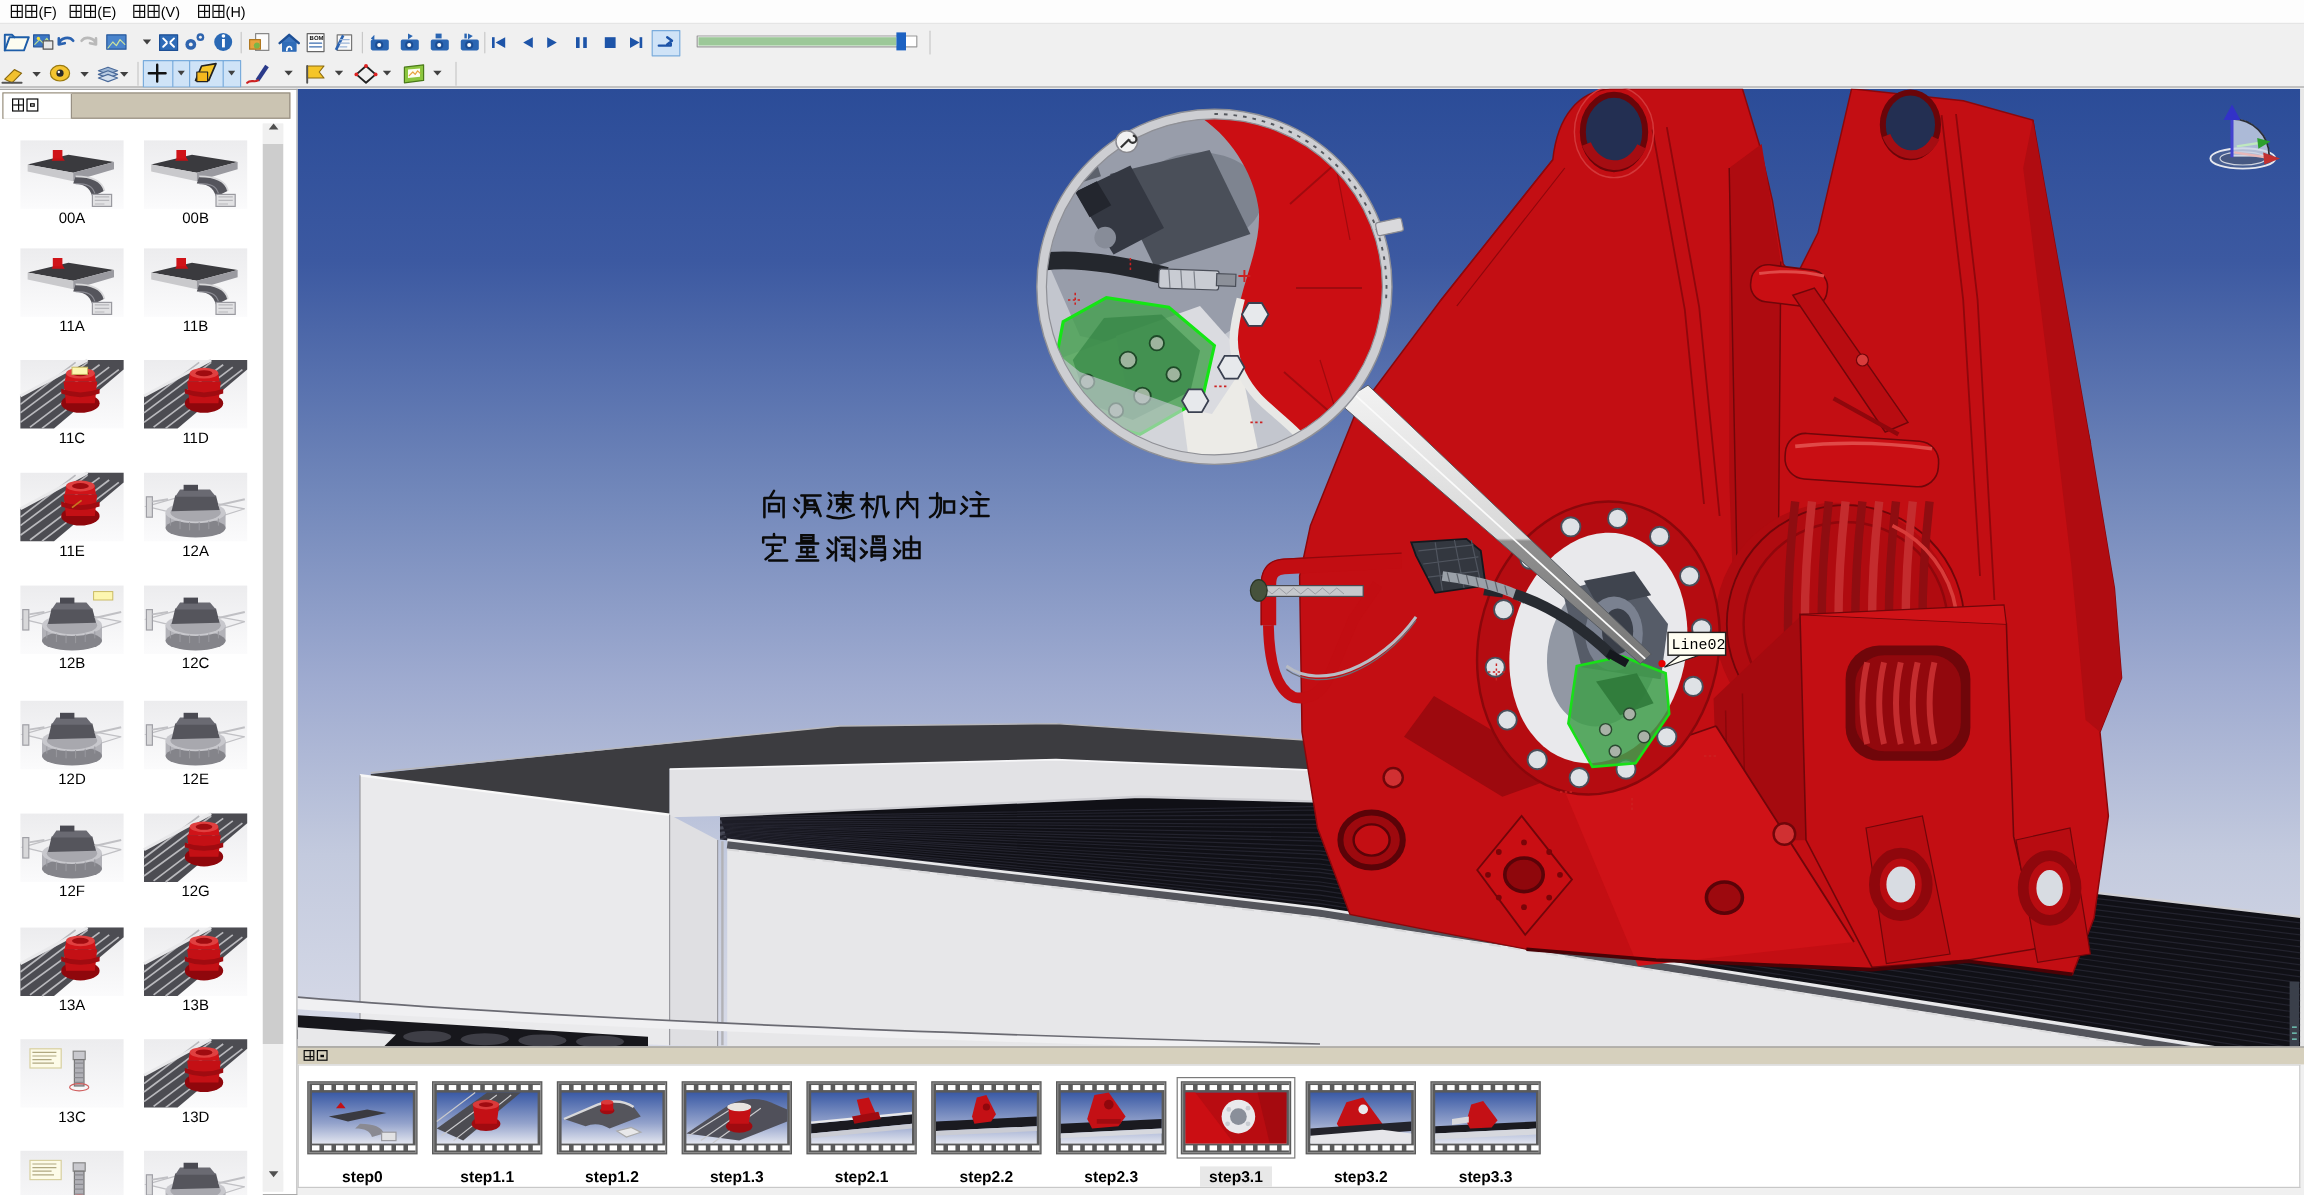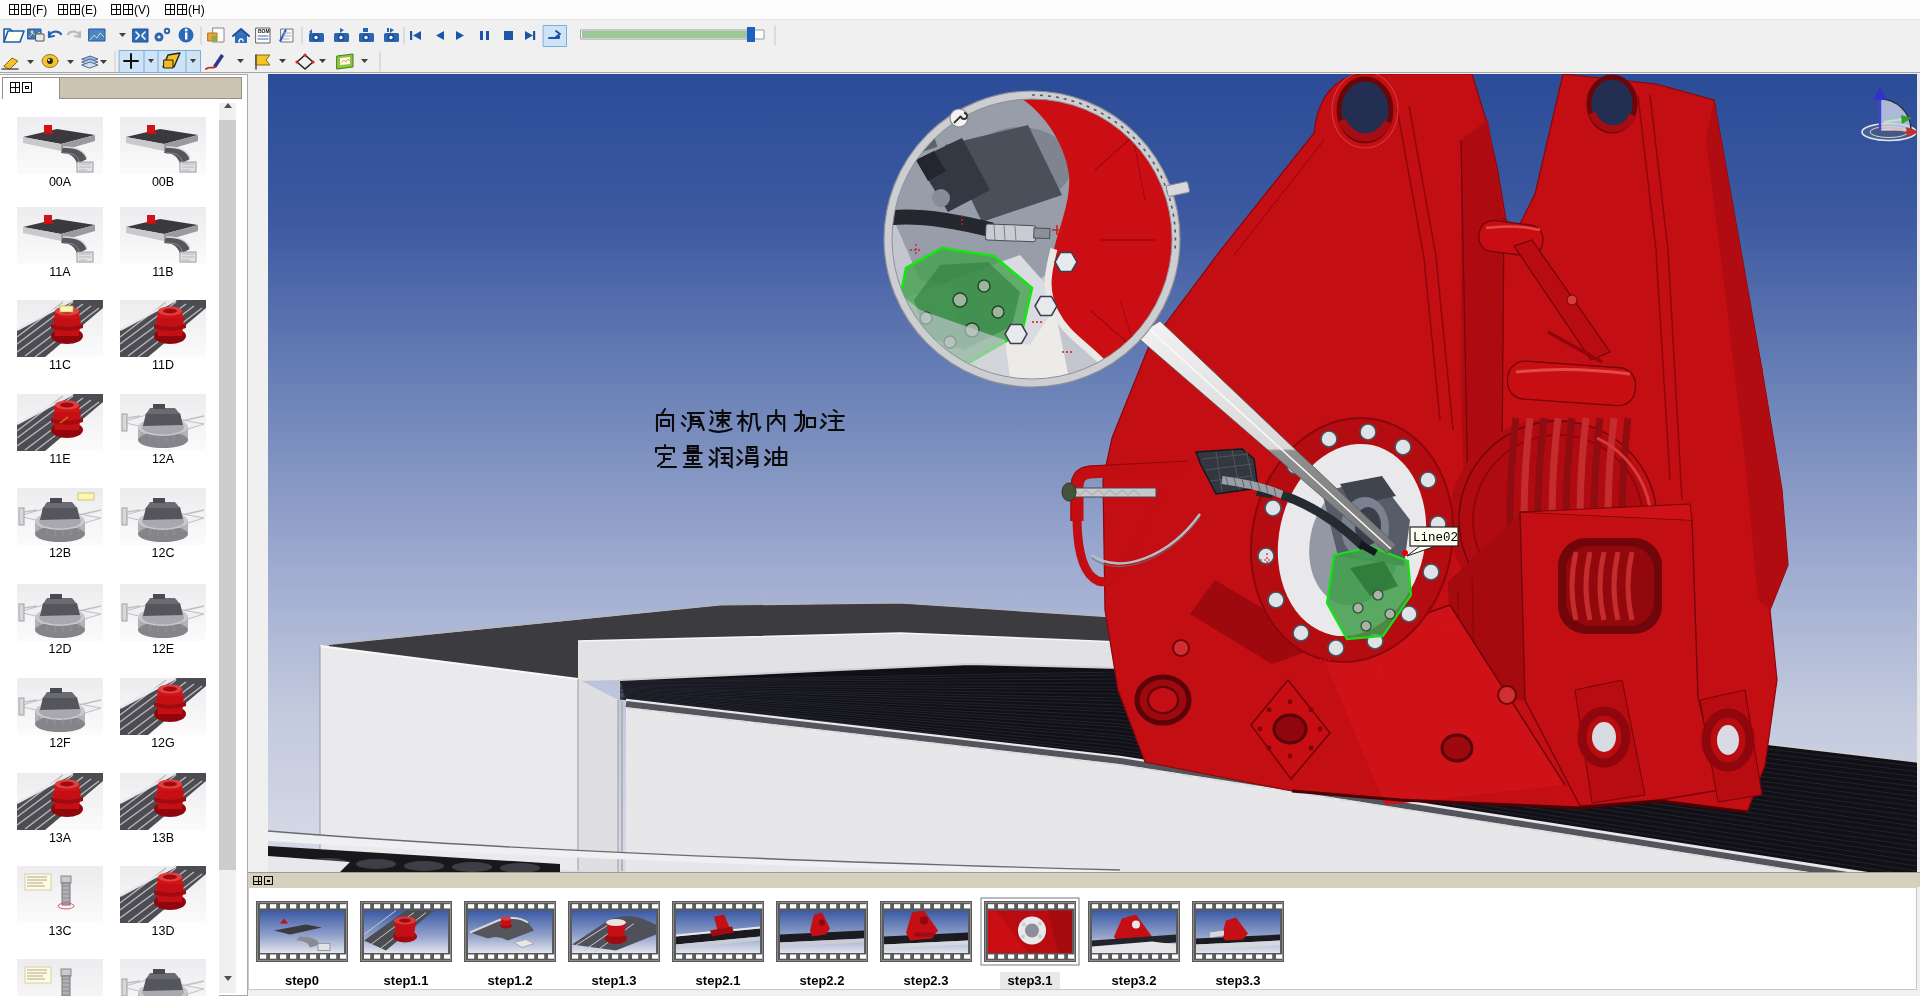--- a/index.html
+++ b/index.html
@@ -15,21 +15,21 @@
 #menubar{left:0;top:0;width:1920px;height:20px;background:#fdfdfd;border-bottom:1px solid #e5e5e5;font-size:12px;color:#000;}
 .mi{position:absolute;top:3px;}
 #tb1{left:0;top:21px;width:1920px;height:29px;background:#f0f0f0;}
 #tb2{left:0;top:50px;width:1920px;height:23px;background:#f0f0f0;border-bottom:1px solid #a5a5a5;}
 #lp{left:0;top:74px;width:248px;height:922px;background:#fff;border:1px solid #a9a9a9;border-left:none;}
 #lptabs{position:absolute;left:2px;top:2px;width:240px;height:22px;background:#cbc4b2;border:1px solid #989083;}
 #lptab1{position:absolute;left:0px;top:0px;width:57px;height:21px;background:#fff;border-right:1px solid #989083;font-size:12px;padding:3px 0 0 6px;}
 #lpscroll{position:absolute;left:219px;top:28px;width:17px;height:890px;background:#f0f0f0;}
 #lpthumb{position:absolute;left:0px;top:17px;width:17px;height:750px;background:#cdcdcd;}
 .arr{position:absolute;left:0;width:17px;height:17px;background:#f0f0f0;color:#505050;font-size:9px;text-align:center;line-height:17px;}
-#vp{left:248px;top:74px;width:1611px;height:798px;margin-left:20px;}
+#vp{left:248px;top:74px;width:1611px;height:798px;}
 #rstrip{left:1917px;top:74px;width:3px;height:798px;background:#e8e8e8;}
 #markbar{left:248px;top:872px;width:1672px;height:15px;background:#d6d0bd;border-top:1px solid #9a9a9a;font-size:11px;padding:1px 0 0 4px;}
 #films{left:248px;top:887px;width:1669px;height:103px;background:#ffffff;border:1px solid #c8c8c8;border-top:1px solid #d0d0d0;font-weight:bold;}
 #filmsbg{position:absolute;left:248px;top:990px;width:1672px;height:6px;background:#f0f0f0;}
 </style>
 </head>
 <body>
 <div id="root">
   <div id="menubar" class="abs">
     <span class="mi" style="left:8px"><i class="c"></i><i class="c"></i>(F)</span>

